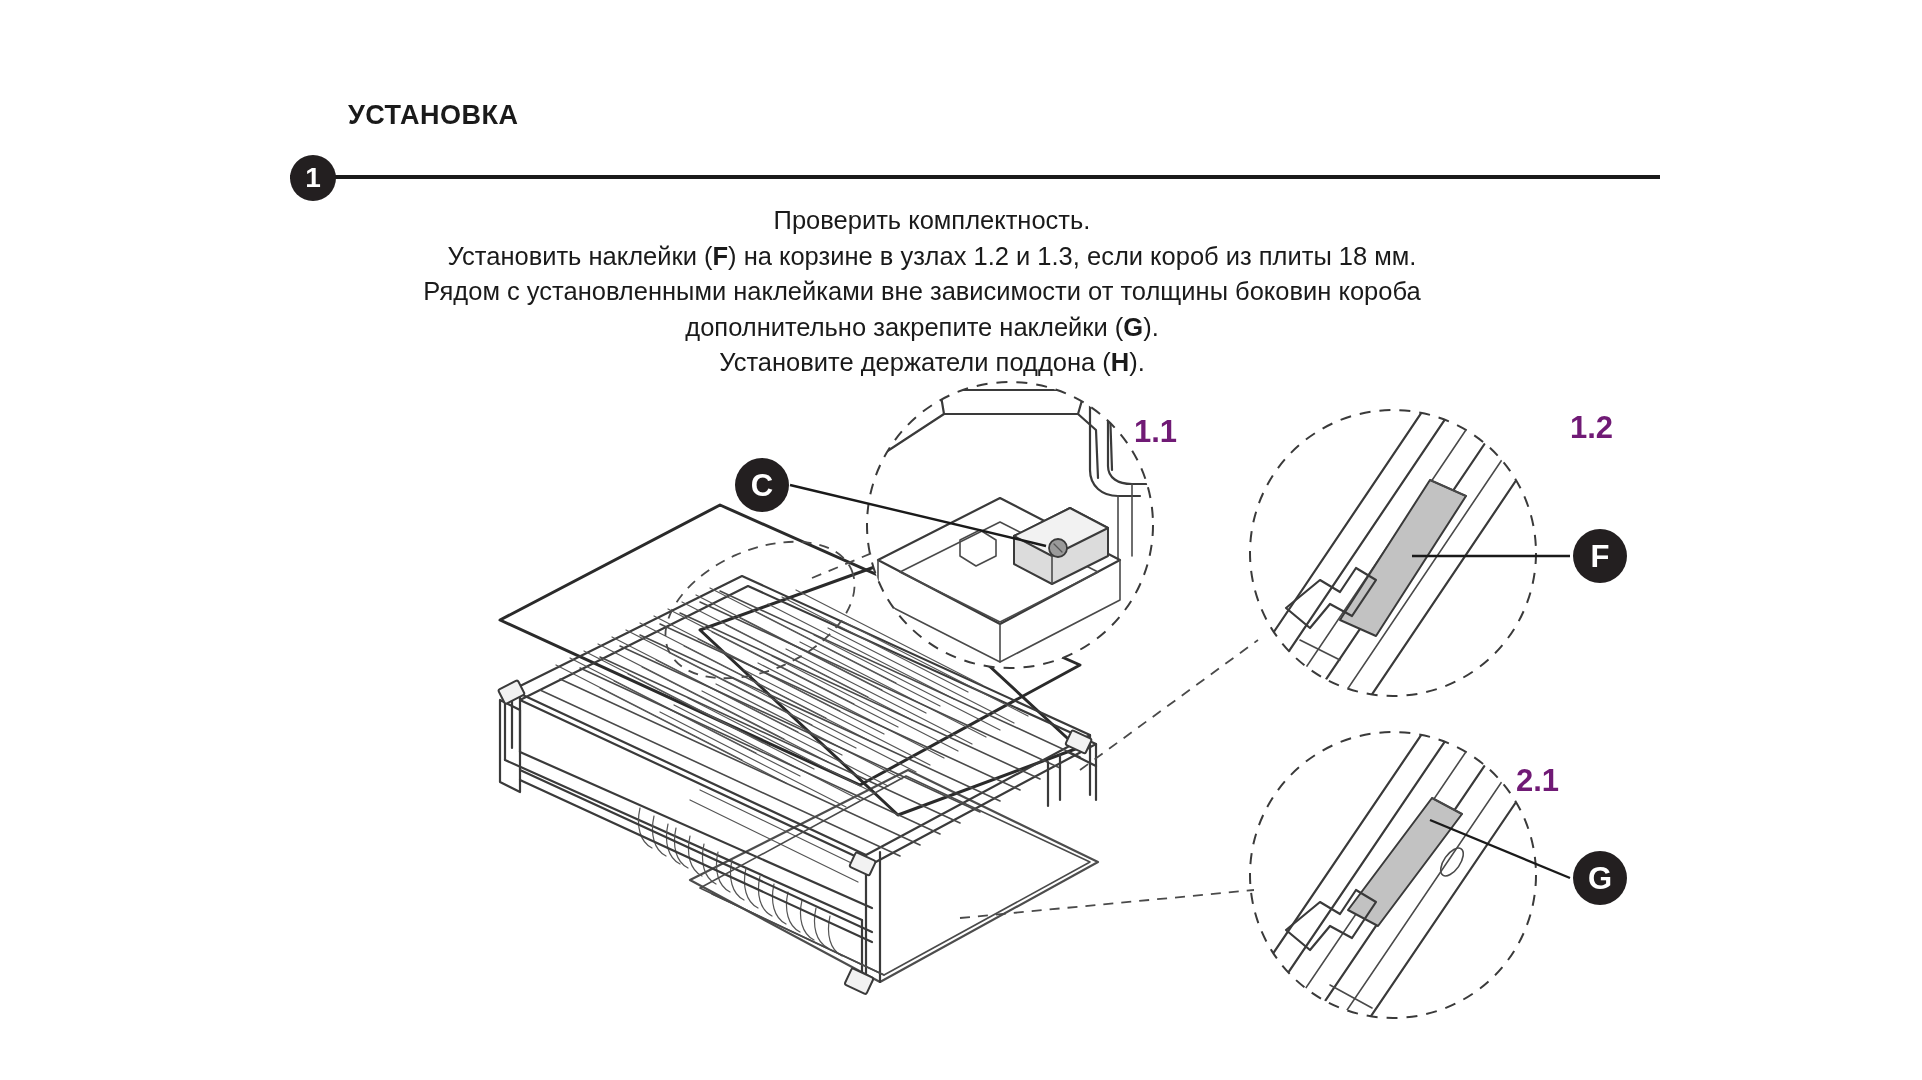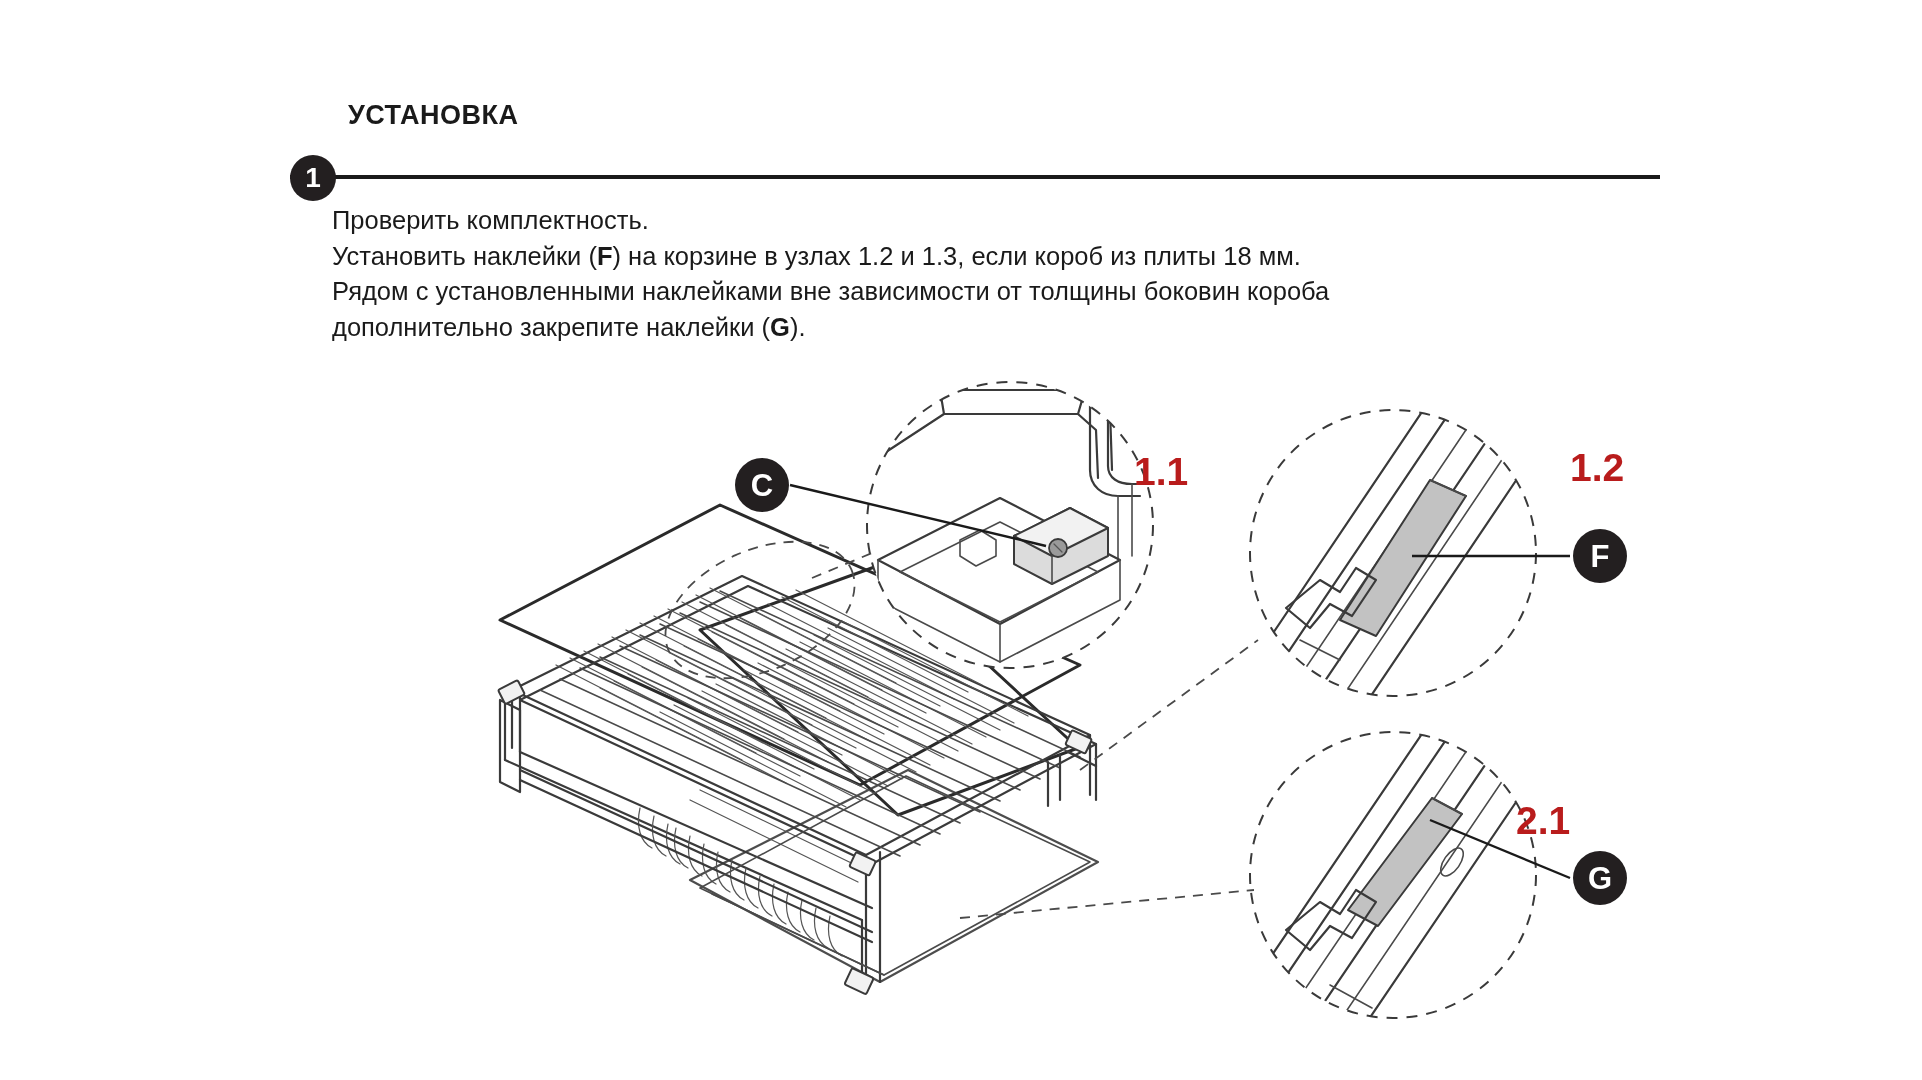--- a/index.html
+++ b/index.html
@@ -12,20 +12,21 @@
     height: 1080px;
     overflow: hidden;
     font-family: "Liberation Sans", sans-serif;
     color: #1a1a1a;
     position: relative;
   }
   #page {
     position: relative;
     width: 1715px;
     height: 1080px;
+    text-align: center;
   }
 
   
   .heading {
     position: absolute;
     left: 348px;
     top: 100px;
     font-size: 27px;
     font-weight: bold;
     letter-spacing: 0.5px;
@@ -97,24 +98,23 @@
     justify-content: center;
     line-height: 1;
   }
   .bubble-c { left: 735px; top: 458px; }
   .bubble-f { left: 1573px; top: 529px; }
   .bubble-g { left: 1573px; top: 851px; }
 
   
   .detnum {
     position: absolute;
-    font-size: 39px;
+    font-size: 31px;
     font-weight: bold;
-    color: #b91c1c;
-    margin-top: 36px;
+    color: #701a75;
   }
   .detnum-11 { left: 1134px; top: 414px; }
   .detnum-12 { left: 1570px; top: 410px; }
   .detnum-13 { left: 1516px; top: 763px; }
 </style>
 </head>
 <body>
 
 <div id="page">
 
@@ -123,20 +123,23 @@
   <div class="step-rule"></div>
   <div class="step-badge">1</div>
 
   <div class="instructions">
     <div class="line"><span>Проверить комплектность.</span></div>
     <div class="line">
       <span>Установить наклейки (</span><b>F</b><span>) на корзине в узлах 1.2 и 1.3, если короб из плиты 18 мм.</span>
     </div>
     <div class="wrapline">
       <span>Рядом с установленными наклейками вне зависимости от толщины боковин короба дополнительно закрепите наклейки (</span><b>G</b><span>).</span>
+    </div>
+    <div class="line">
+      <span>Установите держатели поддона (</span><b>H</b><span>).</span>
     </div>
   </div>
 
   <svg class="figure" viewBox="0 0 1922 1080">
     <defs>
       <style>
         .ln { fill:none; stroke:#3a3a3a; stroke-width:2.2; stroke-linecap:round; stroke-linejoin:round; }
         .ln-thin { fill:none; stroke:#4a4a4a; stroke-width:1.6; stroke-linecap:round; stroke-linejoin:round; }
         .ln-hair { fill:none; stroke:#555; stroke-width:1.2; stroke-linecap:round; }
         .ln-bold { fill:none; stroke:#2a2a2a; stroke-width:3; stroke-linejoin:round; }

